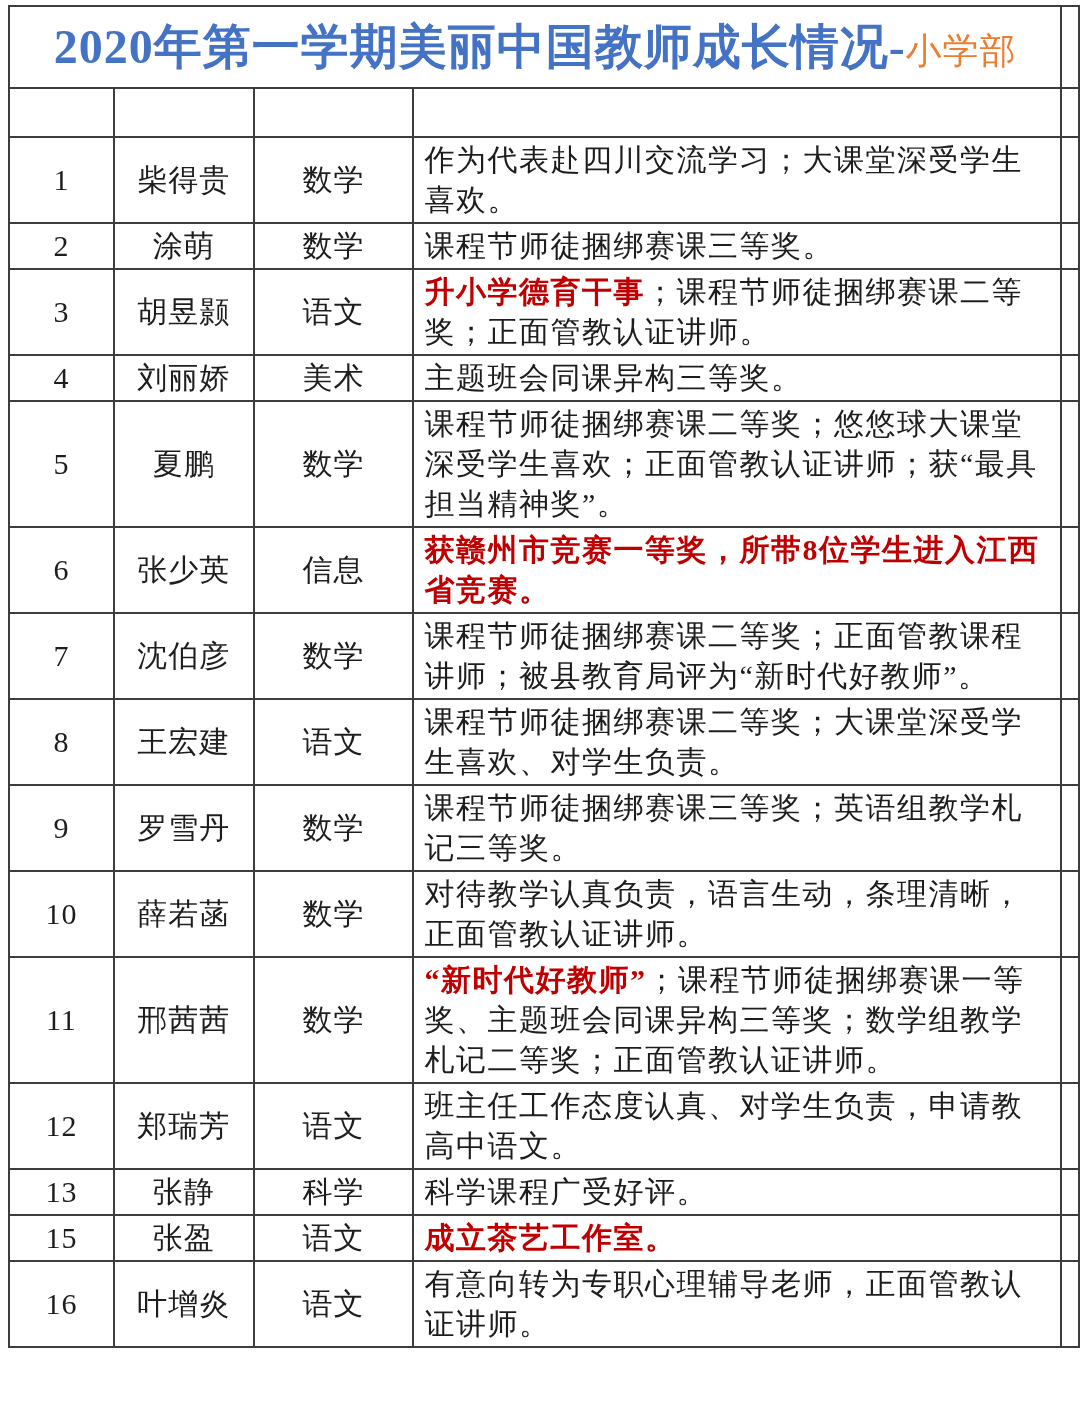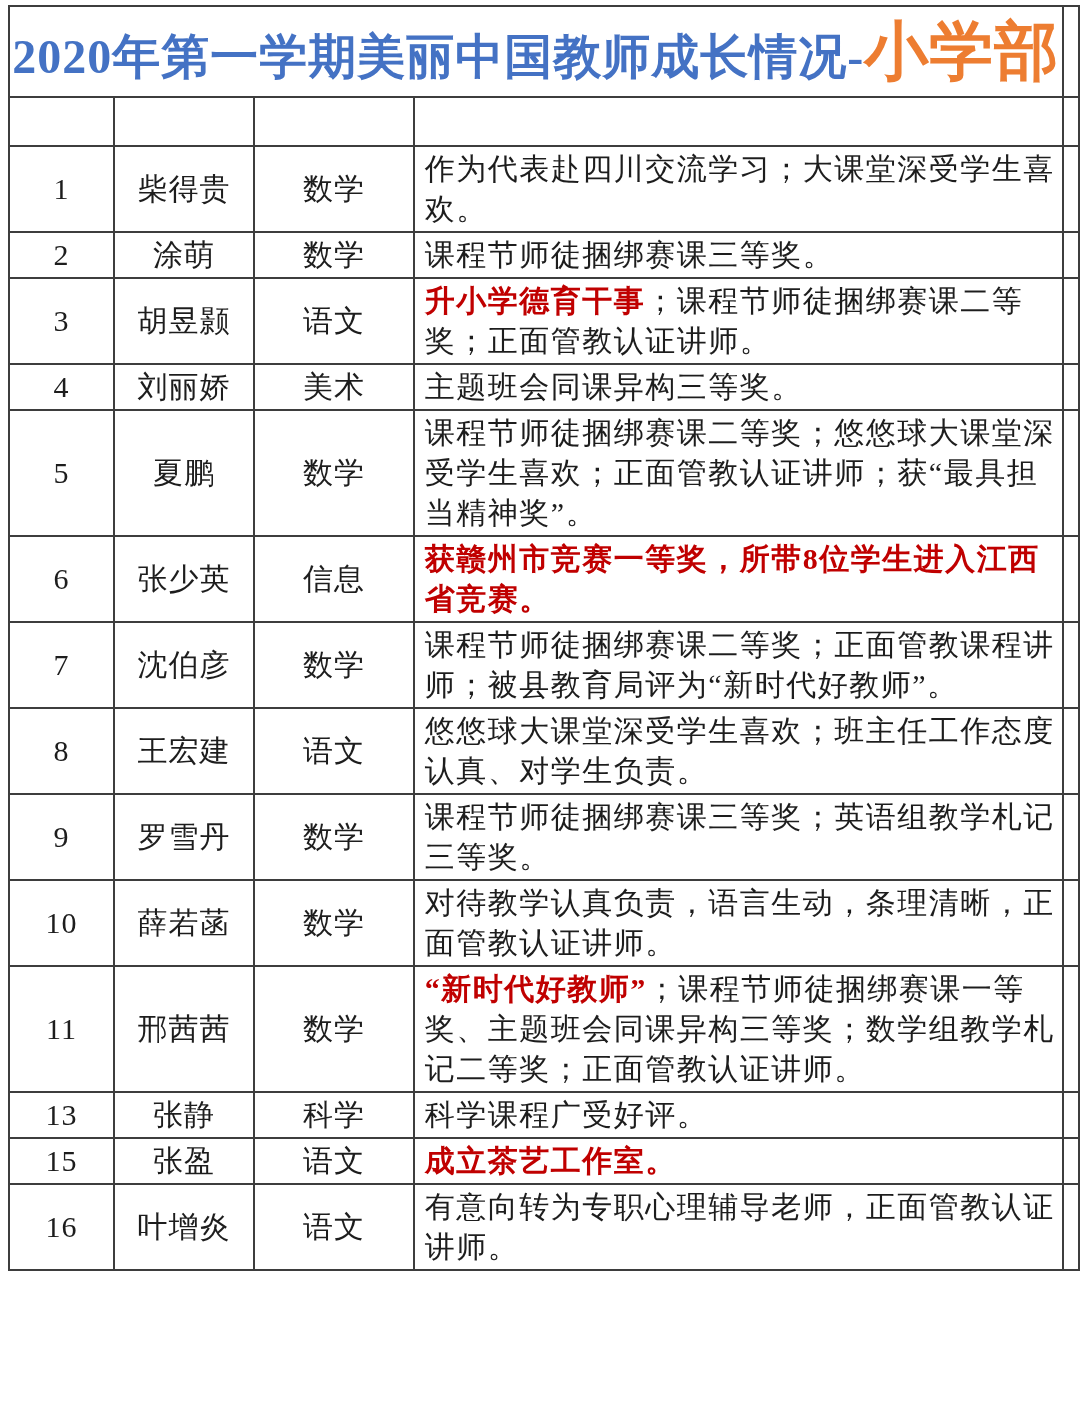--- a/index.html
+++ b/index.html
@@ -46,22 +46,22 @@
   }
   .title-main {
     color: var(--title-blue);
     font-weight: bold;
     font-size: 48px;
     letter-spacing: 1px;
     margin-top: 15px;
   }
   .title-suffix {
     color: var(--title-orange);
-    font-weight: bold;
-    font-size: 64px;
+    font-weight: normal;
+    font-size: 36px;
     letter-spacing: 1px;
   }
   th {
     height: 48px;
     color: #ffffff;
     font-weight: bold;
     font-size: 33px;
     letter-spacing: 3px;
     text-align: center;
   }
@@ -160,21 +160,21 @@
     <td class="c-no">7</td>
     <td class="c-name">沈伯彦</td>
     <td class="c-subject">数学</td>
     <td class="c-dev"><span>课程节师徒捆绑赛课二等奖；正面管教课程讲师；被县教育局评为“新时代好教师”。</span></td>
     <td class="gutter"></td>
   </tr>
         <tr>
     <td class="c-no">8</td>
     <td class="c-name">王宏建</td>
     <td class="c-subject">语文</td>
-    <td class="c-dev"><span>悠悠球大课堂深受学生喜欢；班主任工作态度认真、对学生负责。</span></td>
+    <td class="c-dev"><span>课程节师徒捆绑赛课二等奖；大课堂深受学生喜欢、对学生负责。</span></td>
     <td class="gutter"></td>
   </tr>
         <tr>
     <td class="c-no">9</td>
     <td class="c-name">罗雪丹</td>
     <td class="c-subject">数学</td>
     <td class="c-dev"><span>课程节师徒捆绑赛课三等奖；英语组教学札记三等奖。</span></td>
     <td class="gutter"></td>
   </tr>
         <tr>
@@ -182,20 +182,27 @@
     <td class="c-name">薛若菡</td>
     <td class="c-subject">数学</td>
     <td class="c-dev"><span>对待教学认真负责，语言生动，条理清晰，正面管教认证讲师。</span></td>
     <td class="gutter"></td>
   </tr>
         <tr>
     <td class="c-no">11</td>
     <td class="c-name">邢茜茜</td>
     <td class="c-subject">数学</td>
     <td class="c-dev"><span class="em">“新时代好教师”</span><span>；课程节师徒捆绑赛课一等奖、主题班会同课异构三等奖；数学组教学札记二等奖；正面管教认证讲师。</span></td>
+    <td class="gutter"></td>
+  </tr>
+        <tr>
+    <td class="c-no">12</td>
+    <td class="c-name">郑瑞芳</td>
+    <td class="c-subject">语文</td>
+    <td class="c-dev"><span>班主任工作态度认真、对学生负责，申请教高中语文。</span></td>
     <td class="gutter"></td>
   </tr>
         <tr>
     <td class="c-no">13</td>
     <td class="c-name">张静</td>
     <td class="c-subject">科学</td>
     <td class="c-dev"><span>科学课程广受好评。</span></td>
     <td class="gutter"></td>
   </tr>
         <tr>

